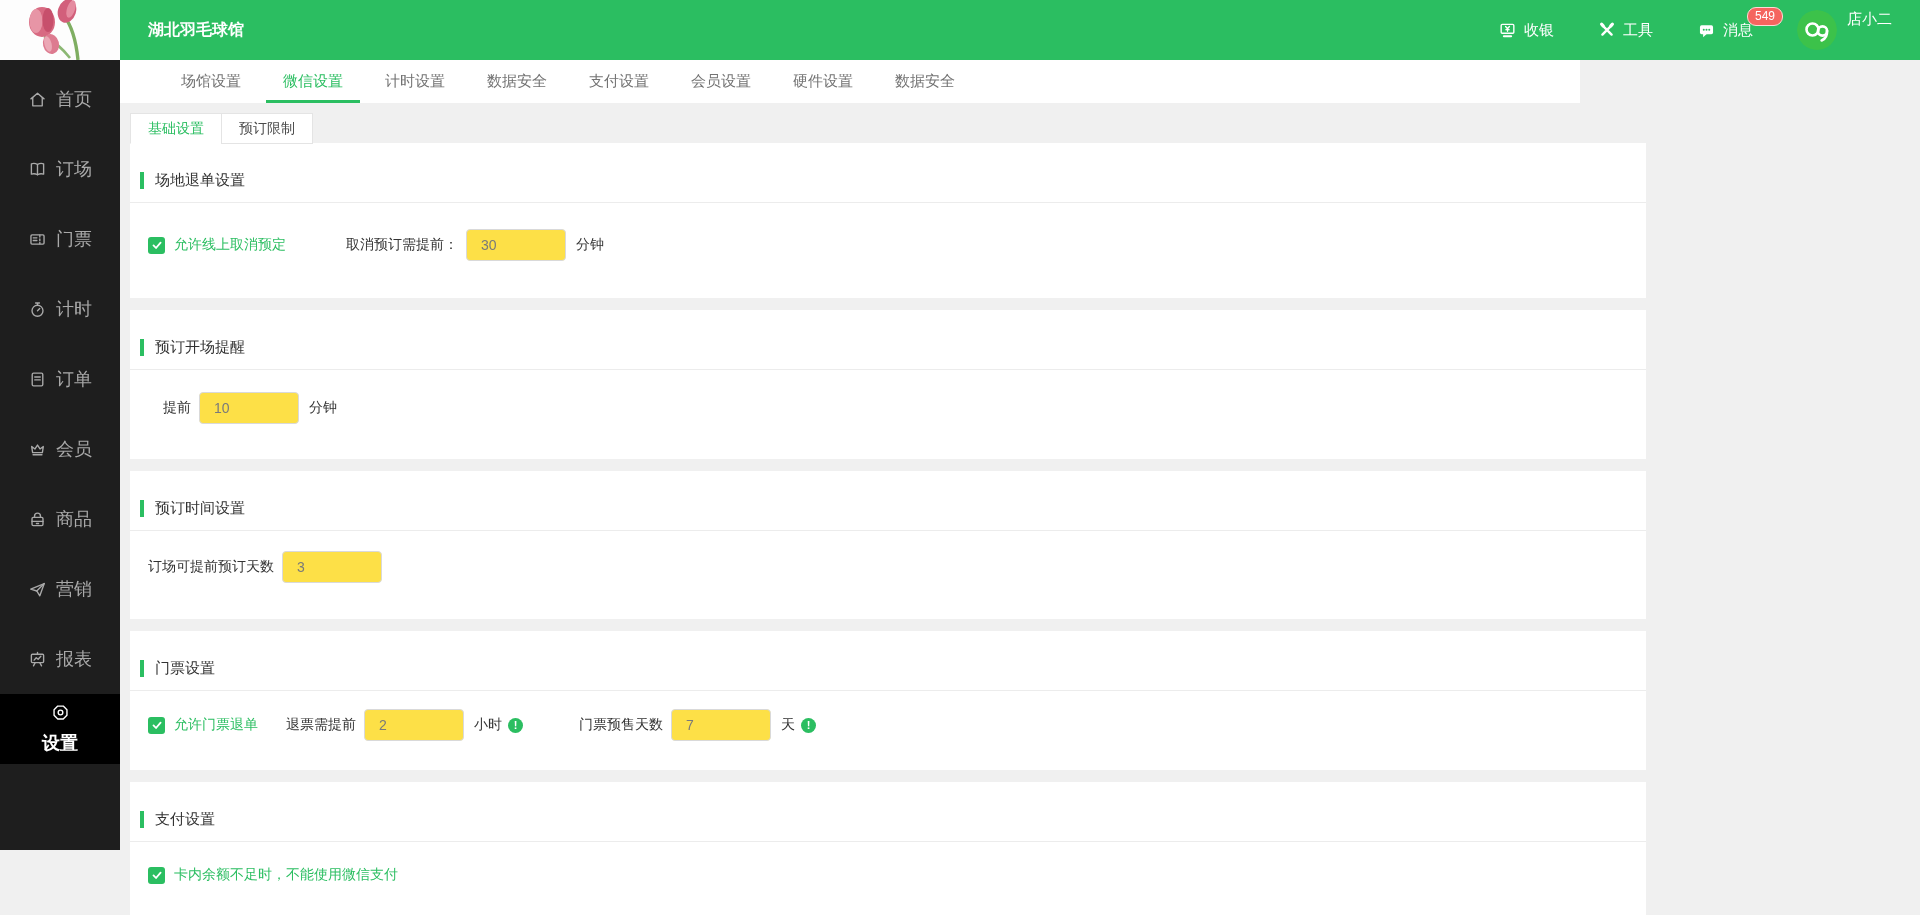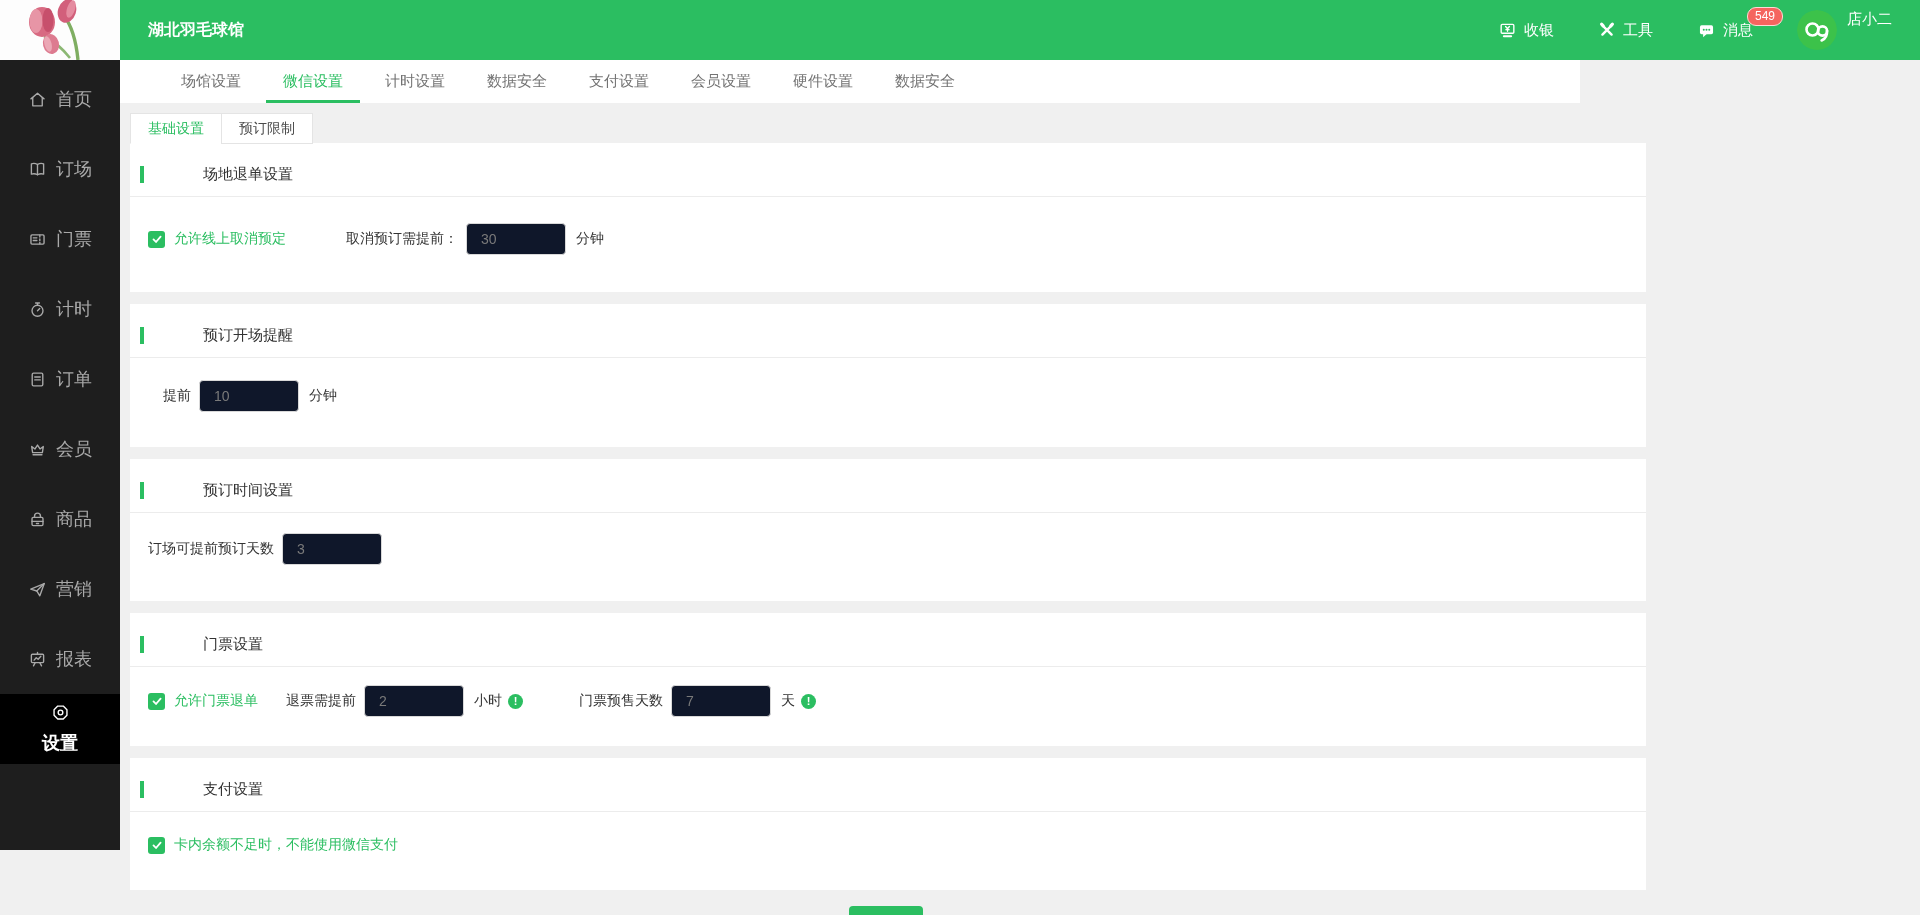--- a/index.html
+++ b/index.html
@@ -51,38 +51,38 @@
   
   .main{position:absolute;left:120px;top:103px;width:1536px;height:812px;padding:10px 10px 0 10px;}
   .subtabs{display:flex;position:relative;z-index:3;}
   .subtab{height:31px;line-height:29px;padding:0 17px;background:#fff;border:1px solid var(--border);
     font-size:14px;color:#4a4a4a;cursor:pointer;}
   .subtab + .subtab{margin-left:-1px;}
   .subtab.active{color:var(--green);border-bottom-color:#fff;}
 
   .card{background:var(--card);margin-bottom:12px;}
   .card.first{margin-top:-1px;}
-  .sec-head{display:flex;align-items:center;padding:22px 20px 12px 10px;border-bottom:1px solid #ececec;gap:48px;}
+  .sec-head{display:flex;align-items:center;padding:28px 20px 12px 10px;border-bottom:1px solid #ececec;}
   .sec-bar{width:4px;height:17px;background:var(--green);margin-right:11px;}
   .sec-title{font-size:15px;color:var(--txt);}
   .sec-body{display:flex;align-items:center;padding:26px 30px 37px 18px;font-size:14px;color:var(--txt);}
   .card.c2 .sec-body{padding:22px 30px 35px 33px;}
   .card.c3 .sec-body{padding:20px 30px 36px 18px;}
   .card.c4 .sec-body{padding:18px 30px 29px 18px;}
   .card.c5 .sec-body{padding:24px 30px 36px 18px;}
 
   .cbx-group{display:flex;align-items:center;gap:9px;cursor:pointer;}
   .cbx{width:17px;height:17px;border-radius:3px;background:var(--green);display:inline-flex;
     align-items:center;justify-content:center;}
   .green-label{color:var(--green);}
   .field{display:flex;align-items:center;}
   .field .lbl{color:#333;}
   .txt-input{width:100px;height:32px;border:1px solid var(--input-border);border-radius:4px;
     padding:0 14px;font-size:14px;color:var(--txt-input);outline:none;margin-left:8px;
-    font-family:"Liberation Sans","DejaVu Sans",sans-serif;background:#0f172a;}
+    font-family:"Liberation Sans","DejaVu Sans",sans-serif;background:#fde047;}
   .unit{margin-left:10px;}
   .info{width:15px;height:15px;border-radius:50%;background:var(--green);color:#fff;font-size:11px;
     font-weight:bold;line-height:15px;text-align:center;margin-left:6px;cursor:pointer;flex:0 0 auto;}
   .info::after{content:"!";}
 
   .ml60{margin-left:60px;}
   .ml28{margin-left:28px;}
   .ml56{margin-left:56px;}
 
   .save-row{display:flex;justify-content:center;margin-top:16px;padding-right:4px;}

